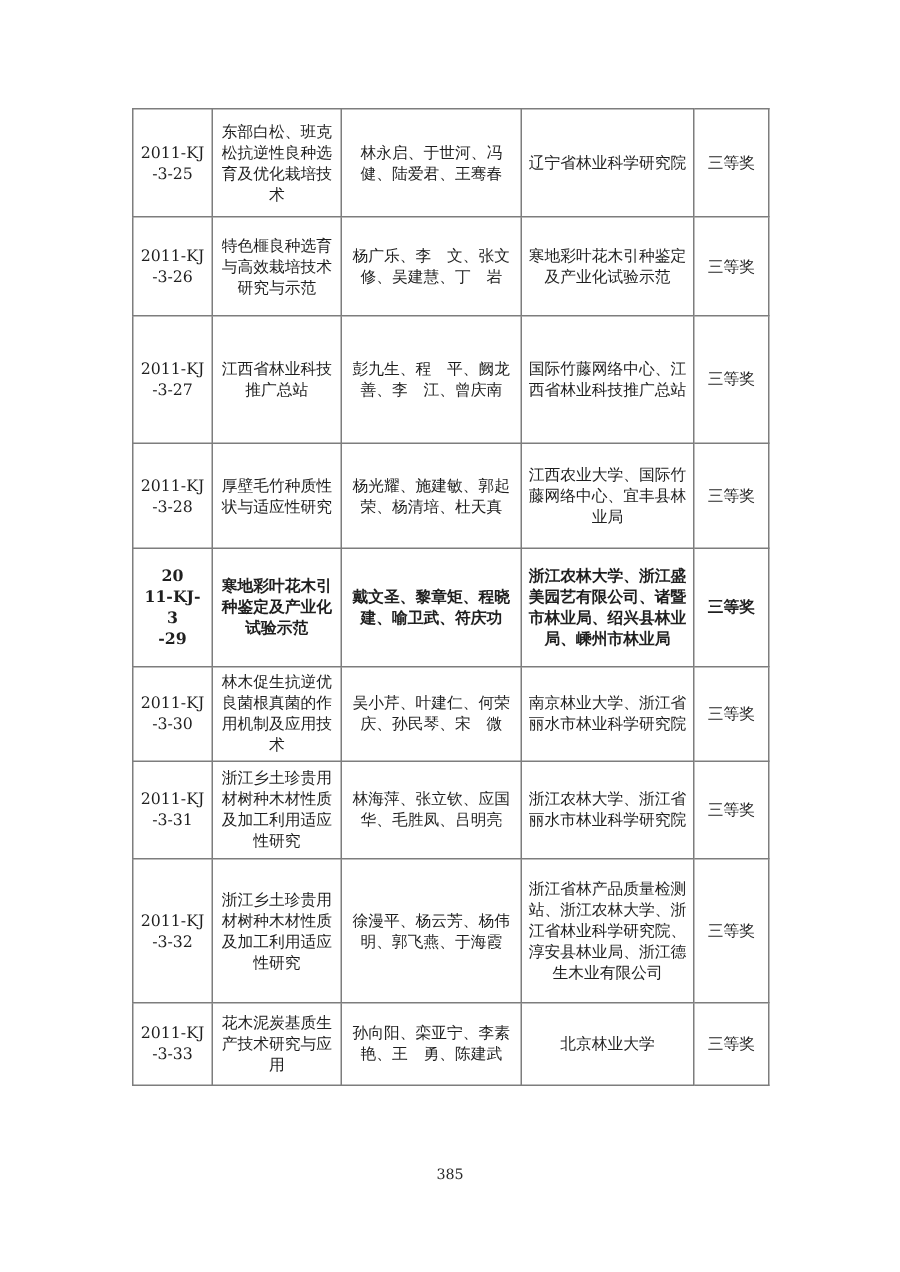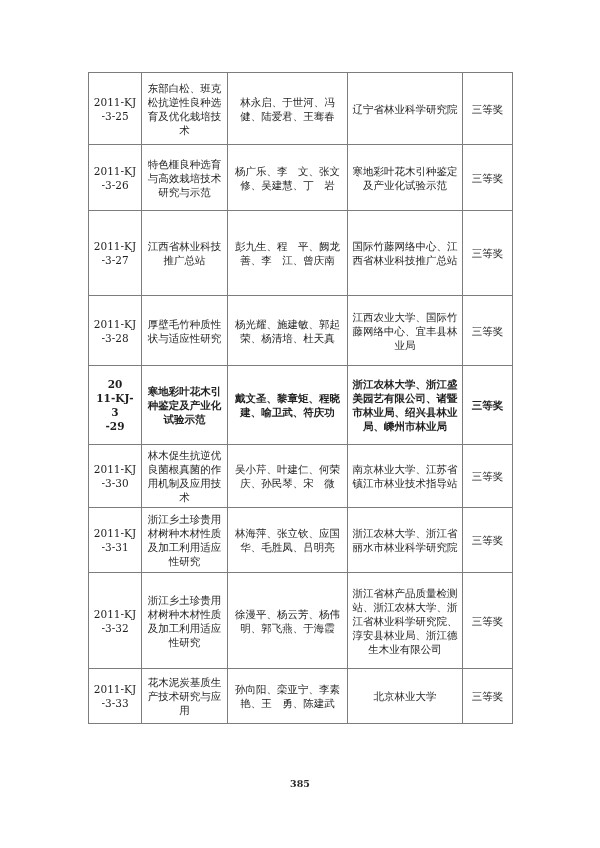--- a/index.html
+++ b/index.html
@@ -47,21 +47,20 @@
     padding: 2px 5px;
   }
   .page-number {
     position: absolute;
     top: 778px;
     left: 0;
     width: 600px;
     text-align: center;
     font-size: 9.5px;
     color: #2a2a2a;
-    font-weight: bold;
   }
 </style>
 </head>
 <body>
 
 <div class="page">
 
   <table class="awards">
     <colgroup>
       <col style="width:53px">
@@ -110,21 +109,21 @@
       <td class="title-cell">寒地彩叶花木引种鉴定及产业化试验示范</td>
       <td class="winners-cell">戴文圣、黎章矩、程晓建、喻卫武、符庆功</td>
       <td class="org-cell">浙江农林大学、浙江盛美园艺有限公司、诸暨市林业局、绍兴县林业局、嵊州市林业局</td>
       <td class="award-cell">三等奖</td>
     </tr>
         <tr style="height: 63px;">
       <td class="code-cell">2011-KJ
 -3-30</td>
       <td class="title-cell">林木促生抗逆优良菌根真菌的作用机制及应用技术</td>
       <td class="winners-cell">吴小芹、叶建仁、何荣庆、孙民琴、宋　微</td>
-      <td class="org-cell">南京林业大学、江苏省镇江市林业技术指导站</td>
+      <td class="org-cell">南京林业大学、浙江省丽水市林业科学研究院</td>
       <td class="award-cell">三等奖</td>
     </tr>
         <tr style="height: 65px;">
       <td class="code-cell">2011-KJ
 -3-31</td>
       <td class="title-cell">浙江乡土珍贵用材树种木材性质及加工利用适应性研究</td>
       <td class="winners-cell">林海萍、张立钦、应国华、毛胜凤、吕明亮</td>
       <td class="org-cell">浙江农林大学、浙江省丽水市林业科学研究院</td>
       <td class="award-cell">三等奖</td>
     </tr>

